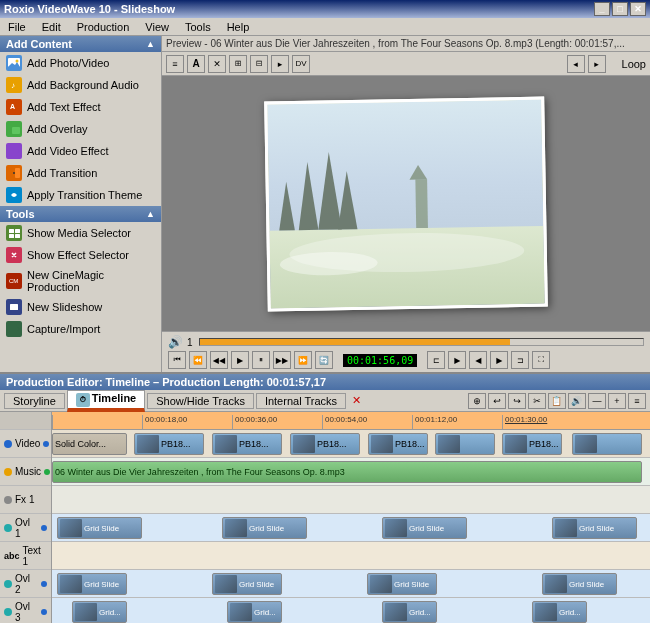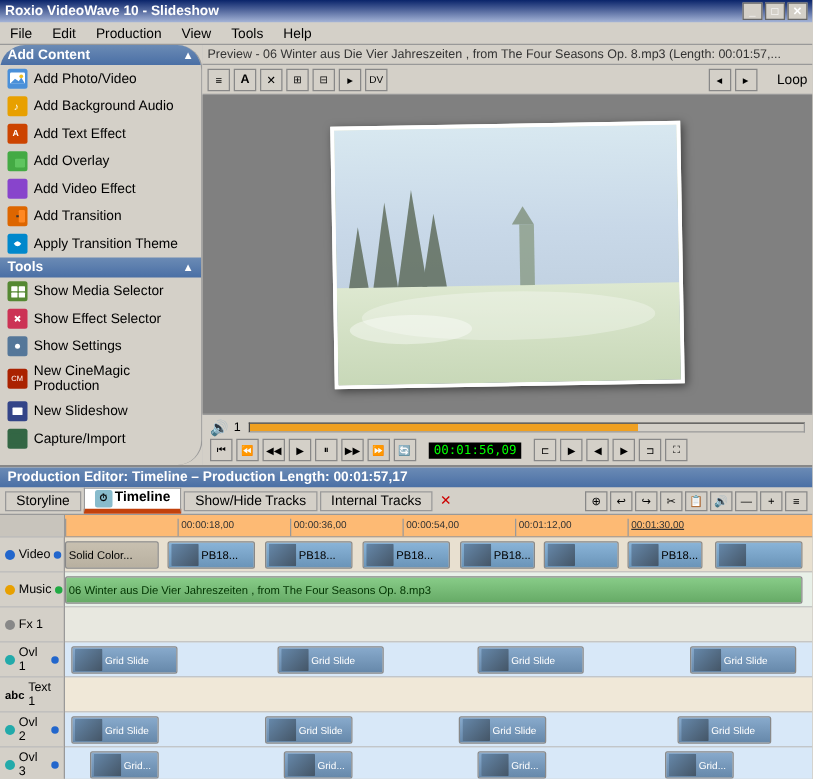--- a/index.html
+++ b/index.html
@@ -42,21 +42,20 @@
       height: 338px;
       border-bottom: 2px solid #888;
     }
 
     
     .left-panel {
       width: 162px;
       background: #d4d0c8;
       border-right: 1px solid #999;
       overflow: hidden;
-      border-radius: 20px;
     }
     .panel-header {
       background: linear-gradient(to bottom, #6b8bb5, #4a6fa5);
       color: white;
       font-weight: bold;
       padding: 2px 6px;
       font-size: 11px;
       display: flex;
       align-items: center;
       justify-content: space-between;
@@ -491,33 +490,20 @@
     <div class="menu-list-item">
       <div class="menu-icon icon-effect">
         <svg class="icon-svg" viewBox="0 0 14 14">
             <circle cx="7" cy="7" r="5" fill="#cc3355"></circle>
             <path d="M5 5 L9 9 M9 5 L5 9" stroke="white" stroke-width="1.5"></path>
           </svg>
       </div>
       <span>Show Effect Selector</span>
     </div>
 
-    <div class="menu-list-item">
-      <div class="menu-icon icon-settings">
-        <svg class="icon-svg" viewBox="0 0 14 14">
-            <circle cx="7" cy="7" r="2" fill="white"></circle>
-            <circle cx="7" cy="7" r="5" fill="none" stroke="#557799" stroke-width="2.5"></circle>
-            <rect x="6" y="1" width="2" height="2" fill="#557799"></rect>
-            <rect x="6" y="11" width="2" height="2" fill="#557799"></rect>
-            <rect x="1" y="6" width="2" height="2" fill="#557799"></rect>
-            <rect x="11" y="6" width="2" height="2" fill="#557799"></rect>
-          </svg>
-      </div>
-      <span>Show Settings</span>
-    </div>
 
     <div class="menu-list-item">
       <div class="menu-icon icon-cinemagic">
         <svg class="icon-svg" viewBox="0 0 14 14">
             <rect x="1" y="2" width="12" height="10" fill="#aa2200" rx="1"></rect>
             <text x="2" y="9" font-size="6" fill="white">CM</text>
           </svg>
       </div>
       <span>New CineMagic Production</span>
     </div>

